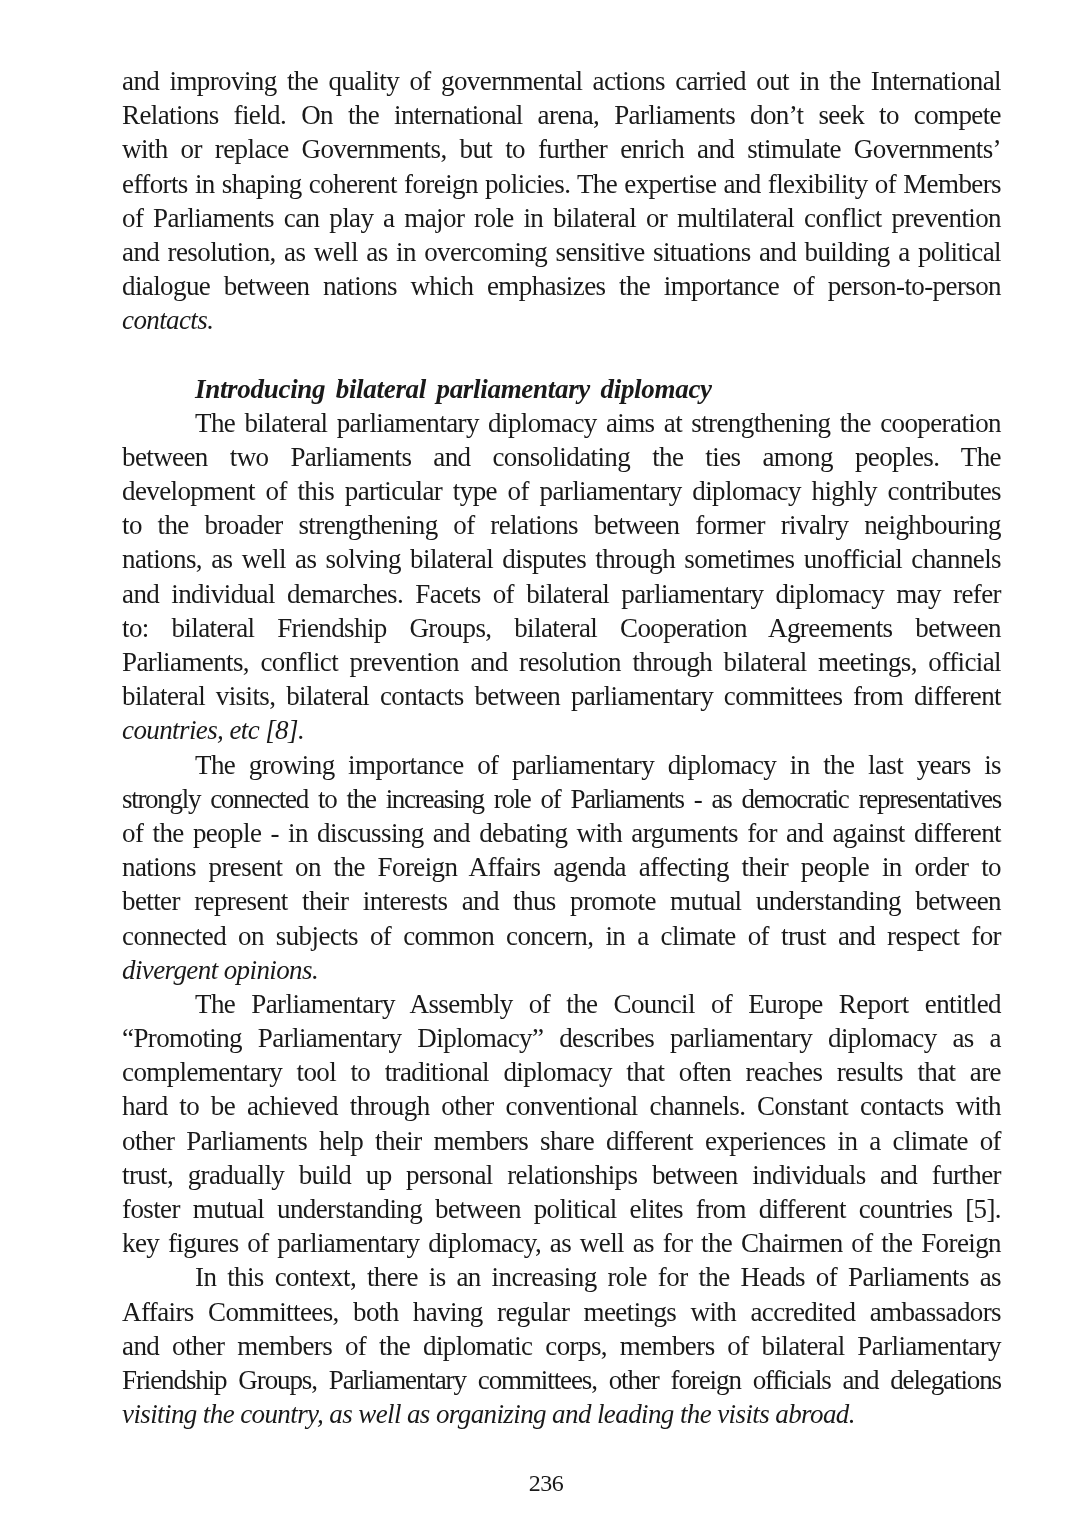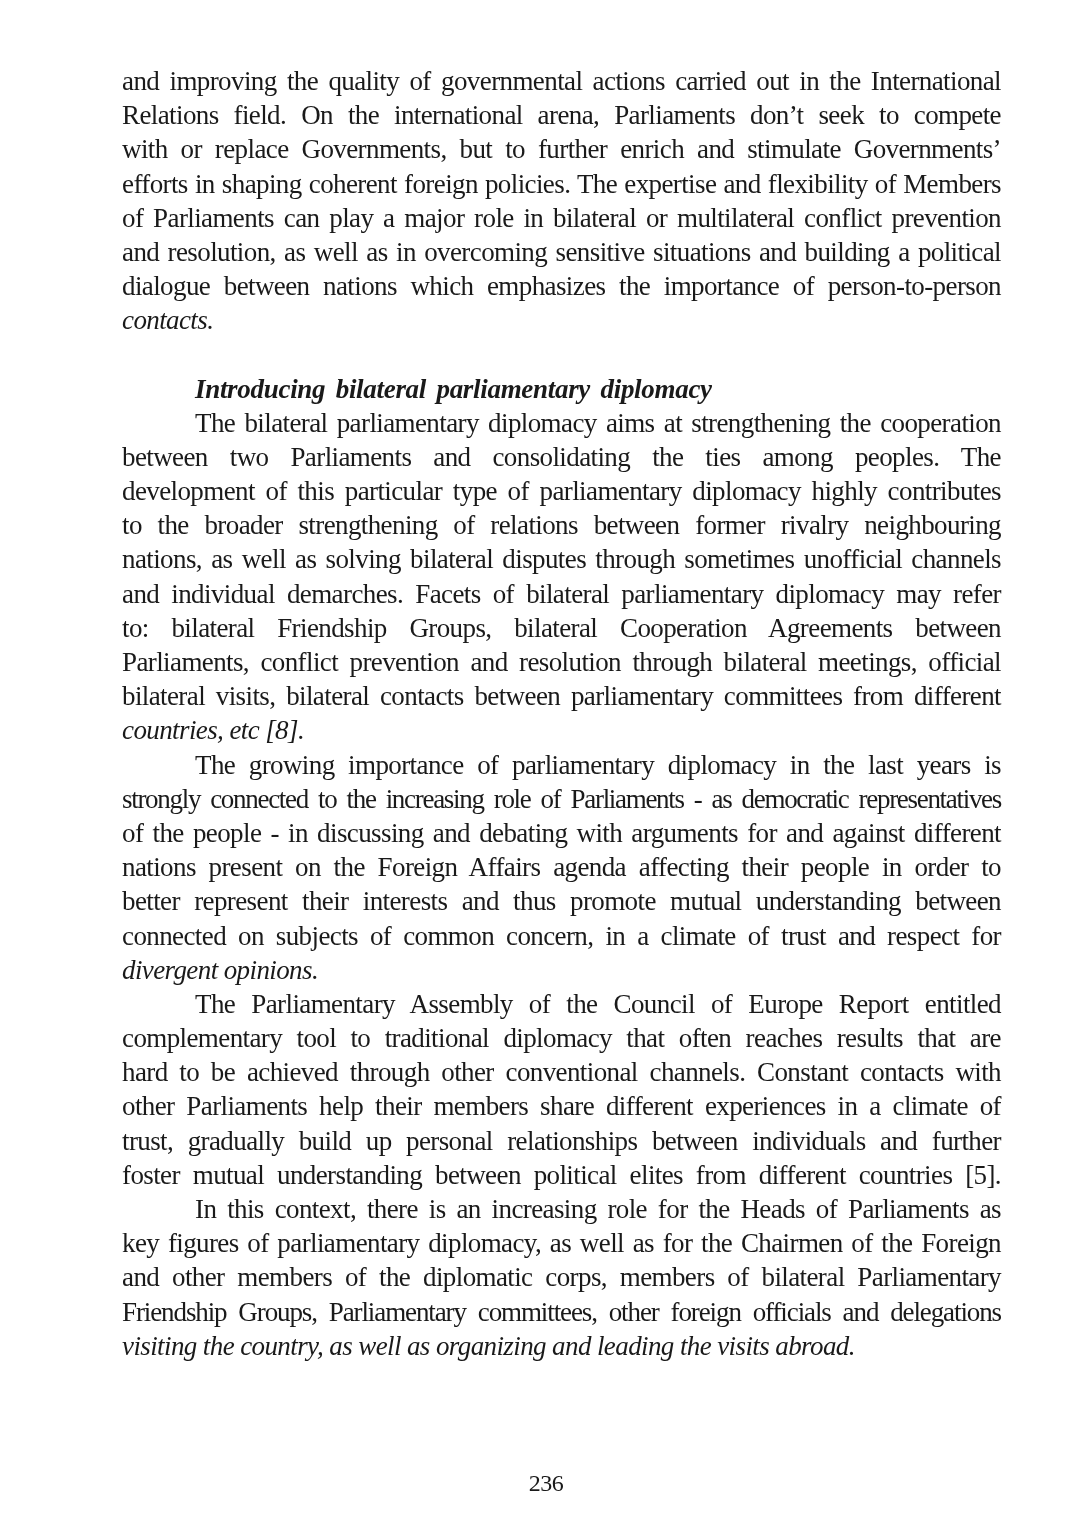--- a/index.html
+++ b/index.html
@@ -100,29 +100,31 @@
     <span class="line" style="letter-spacing:-1.3px;">strongly connected to the increasing role of Parliaments - as democratic representatives</span>
     <span class="line">of the people - in discussing and debating with arguments for and against different</span>
     <span class="line">nations present on the Foreign Affairs agenda affecting their people in order to</span>
     <span class="line">better represent their interests and thus promote mutual understanding between</span>
     <span class="line">connected on subjects of common concern, in a climate of trust and respect for</span>
     <span class="line last">divergent opinions.</span>
   </div>
 
   <div>
     <span class="line indent">The Parliamentary Assembly of the Council of Europe Report entitled</span>
+    <span class="line">“Promoting Parliamentary Diplomacy” describes parliamentary diplomacy as a</span>
     <span class="line">complementary tool to traditional diplomacy that often reaches results that are</span>
     <span class="line">hard to be achieved through other conventional channels. Constant contacts with</span>
     <span class="line">other Parliaments help their members share different experiences in a climate of</span>
     <span class="line">trust, gradually build up personal relationships between individuals and further</span>
     <span class="line">foster mutual understanding between political elites from different countries [5].</span>
   </div>
 
   <div>
+    <span class="line">key figures of parliamentary diplomacy, as well as for the Chairmen of the Foreign</span>
     <span class="line indent">In this context, there is an increasing role for the Heads of Parliaments as</span>
-    <span class="line">key figures of parliamentary diplomacy, as well as for the Chairmen of the Foreign</span>
+    <span class="line">Affairs Committees, both having regular meetings with accredited ambassadors</span>
     <span class="line">and other members of the diplomatic corps, members of bilateral Parliamentary</span>
     <span class="line" style="letter-spacing:-1.1px;">Friendship Groups, Parliamentary committees, other foreign officials and delegations</span>
     <span class="line last">visiting the country, as well as organizing and leading the visits abroad.</span>
   </div>
 </div>
 
 <div class="page-number">236</div>
 
 </body></html>

